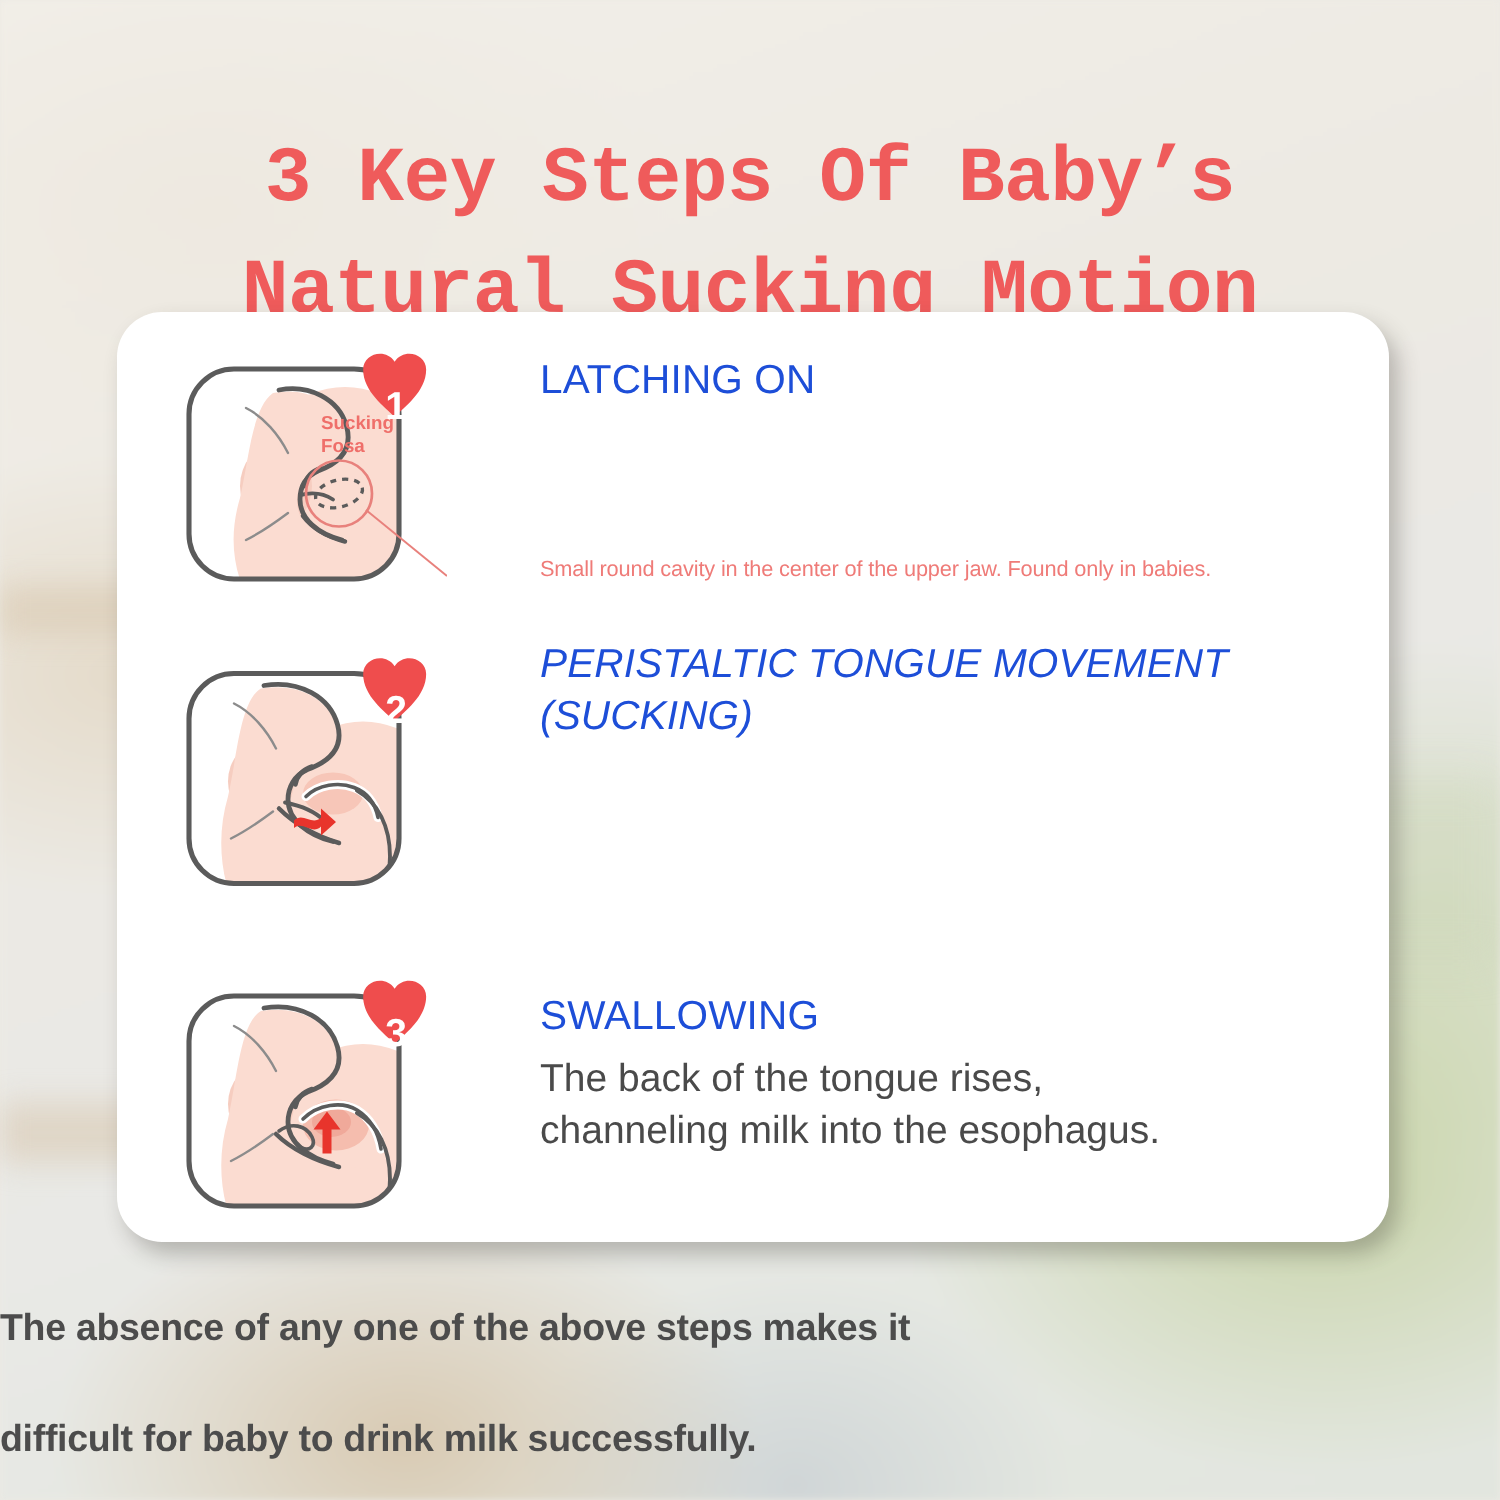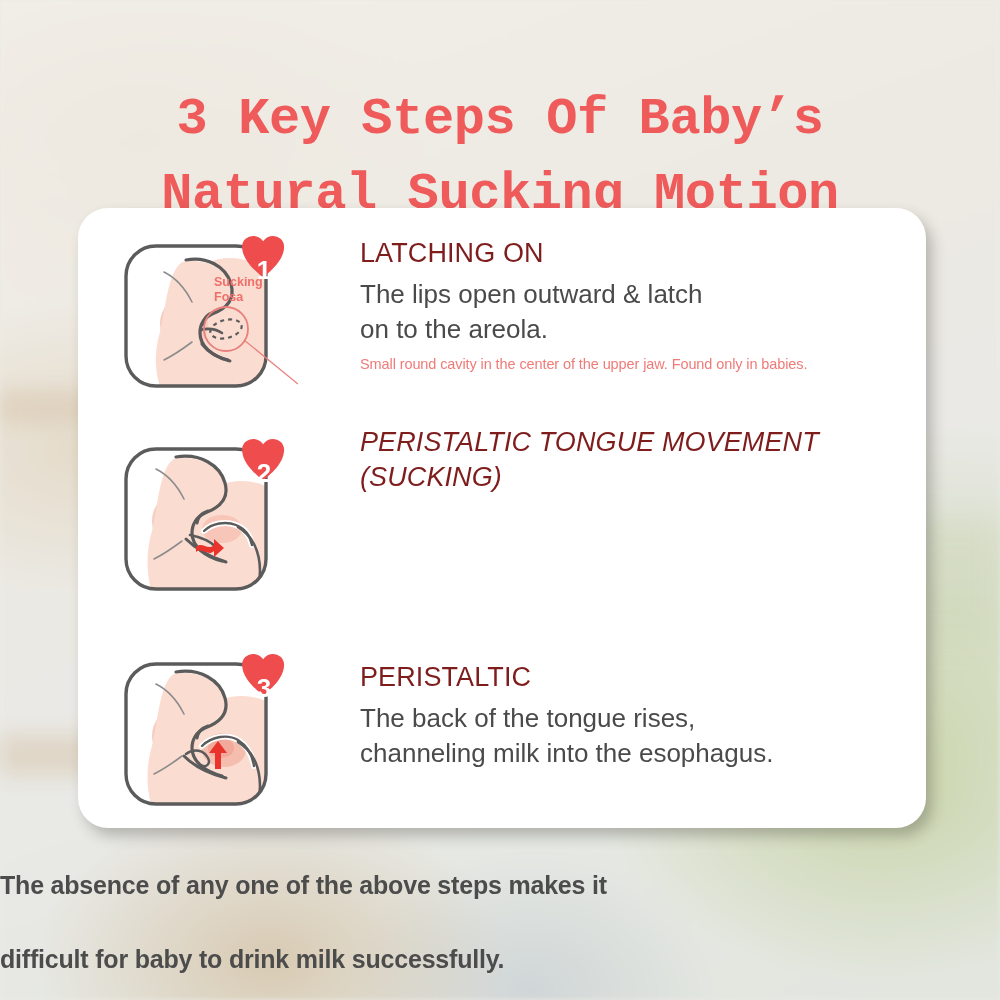--- a/index.html
+++ b/index.html
@@ -109,40 +109,40 @@
   .illo-svg { display: block; width: 180px; height: 168px; }
 
   
   .txt {
     position: absolute;
     left: 282px;
     top: 18px;
     width: 540px;
   }
   .step-head {
-    color: #7f1d1d;
+    color: #1d4ed8;
     font-size: 27px;
     font-weight: 400;
     line-height: 1.30;
     letter-spacing: 0.1px;
     margin: 0 0 6px 0;
     white-space: pre-line;
   }
   .step-body {
     color: #4a4a4a;
     font-size: 26px;
     font-weight: 400;
     line-height: 1.34;
     margin: 0;
     white-space: pre-line;
   }
   .footnote {
     position: absolute;
     left: 282px;
-    top: 138px;
+    top: 154px;
     width: 545px;
     color: #ef7b78;
     font-size: 14.5px;
     line-height: 1.2;
     letter-spacing: -0.1px;
   }
 
   .step-2 .txt { top: 4px; font-style: italic; }
   .step-2 .step-head { font-size: 27px; }
   .step-2 .step-body { margin-top: 14px; }
@@ -226,22 +226,20 @@
 
             <g>
               <path d="M122 8 C122 -2 136 -6 142 3 C148 -6 162 -2 162 8
                        C162 22 148 32 142 38 C136 32 122 22 122 8 Z" fill="#ef4d4d" transform="translate(-4,6) scale(1.05)"></path>
               <text x="146" y="47" fill="#ffffff" font-family="Liberation Sans, sans-serif" font-size="26" font-weight="700" text-anchor="middle">1</text>
             </g>
           </svg>
         </div>
         <div class="txt">
           <p class="step-head">LATCHING ON</p>
-          <p class="step-body">The lips open outward &amp; latch
-on to the areola.</p>
         </div>
         <div class="footnote">Small round cavity in the center of the upper jaw. Found only in babies.</div>
       </div>
 
       <div class="step step-2">
         <div class="illo-wrap">
           <svg class="illo-svg" viewBox="0 0 180 168" xmlns="http://www.w3.org/2000/svg">
             <defs>
               <clipPath id="sq2">
                 <rect x="8" y="14" width="140" height="140" rx="30" ry="30"></rect>
@@ -329,21 +327,21 @@
             </g>
             <rect x="8" y="14" width="140" height="140" rx="30" ry="30" fill="none" stroke="#5b5b5b" stroke-width="3.4"></rect>
             <g>
               <path d="M122 8 C122 -2 136 -6 142 3 C148 -6 162 -2 162 8
                        C162 22 148 32 142 38 C136 32 122 22 122 8 Z" fill="#ef4d4d" transform="translate(-4,6) scale(1.05)"></path>
               <text x="146" y="47" fill="#ffffff" font-family="Liberation Sans, sans-serif" font-size="26" font-weight="700" text-anchor="middle">3</text>
             </g>
           </svg>
         </div>
         <div class="txt">
-          <p class="step-head">PERISTALTIC</p>
+          <p class="step-head">SWALLOWING</p>
           <p class="step-body">The back of the tongue rises,
 channeling milk into the esophagus.</p>
         </div>
       </div>
 
     </div>
   </div>
 
   <div class="caption">
     <span>The absence of any one of the above steps makes it</span>

